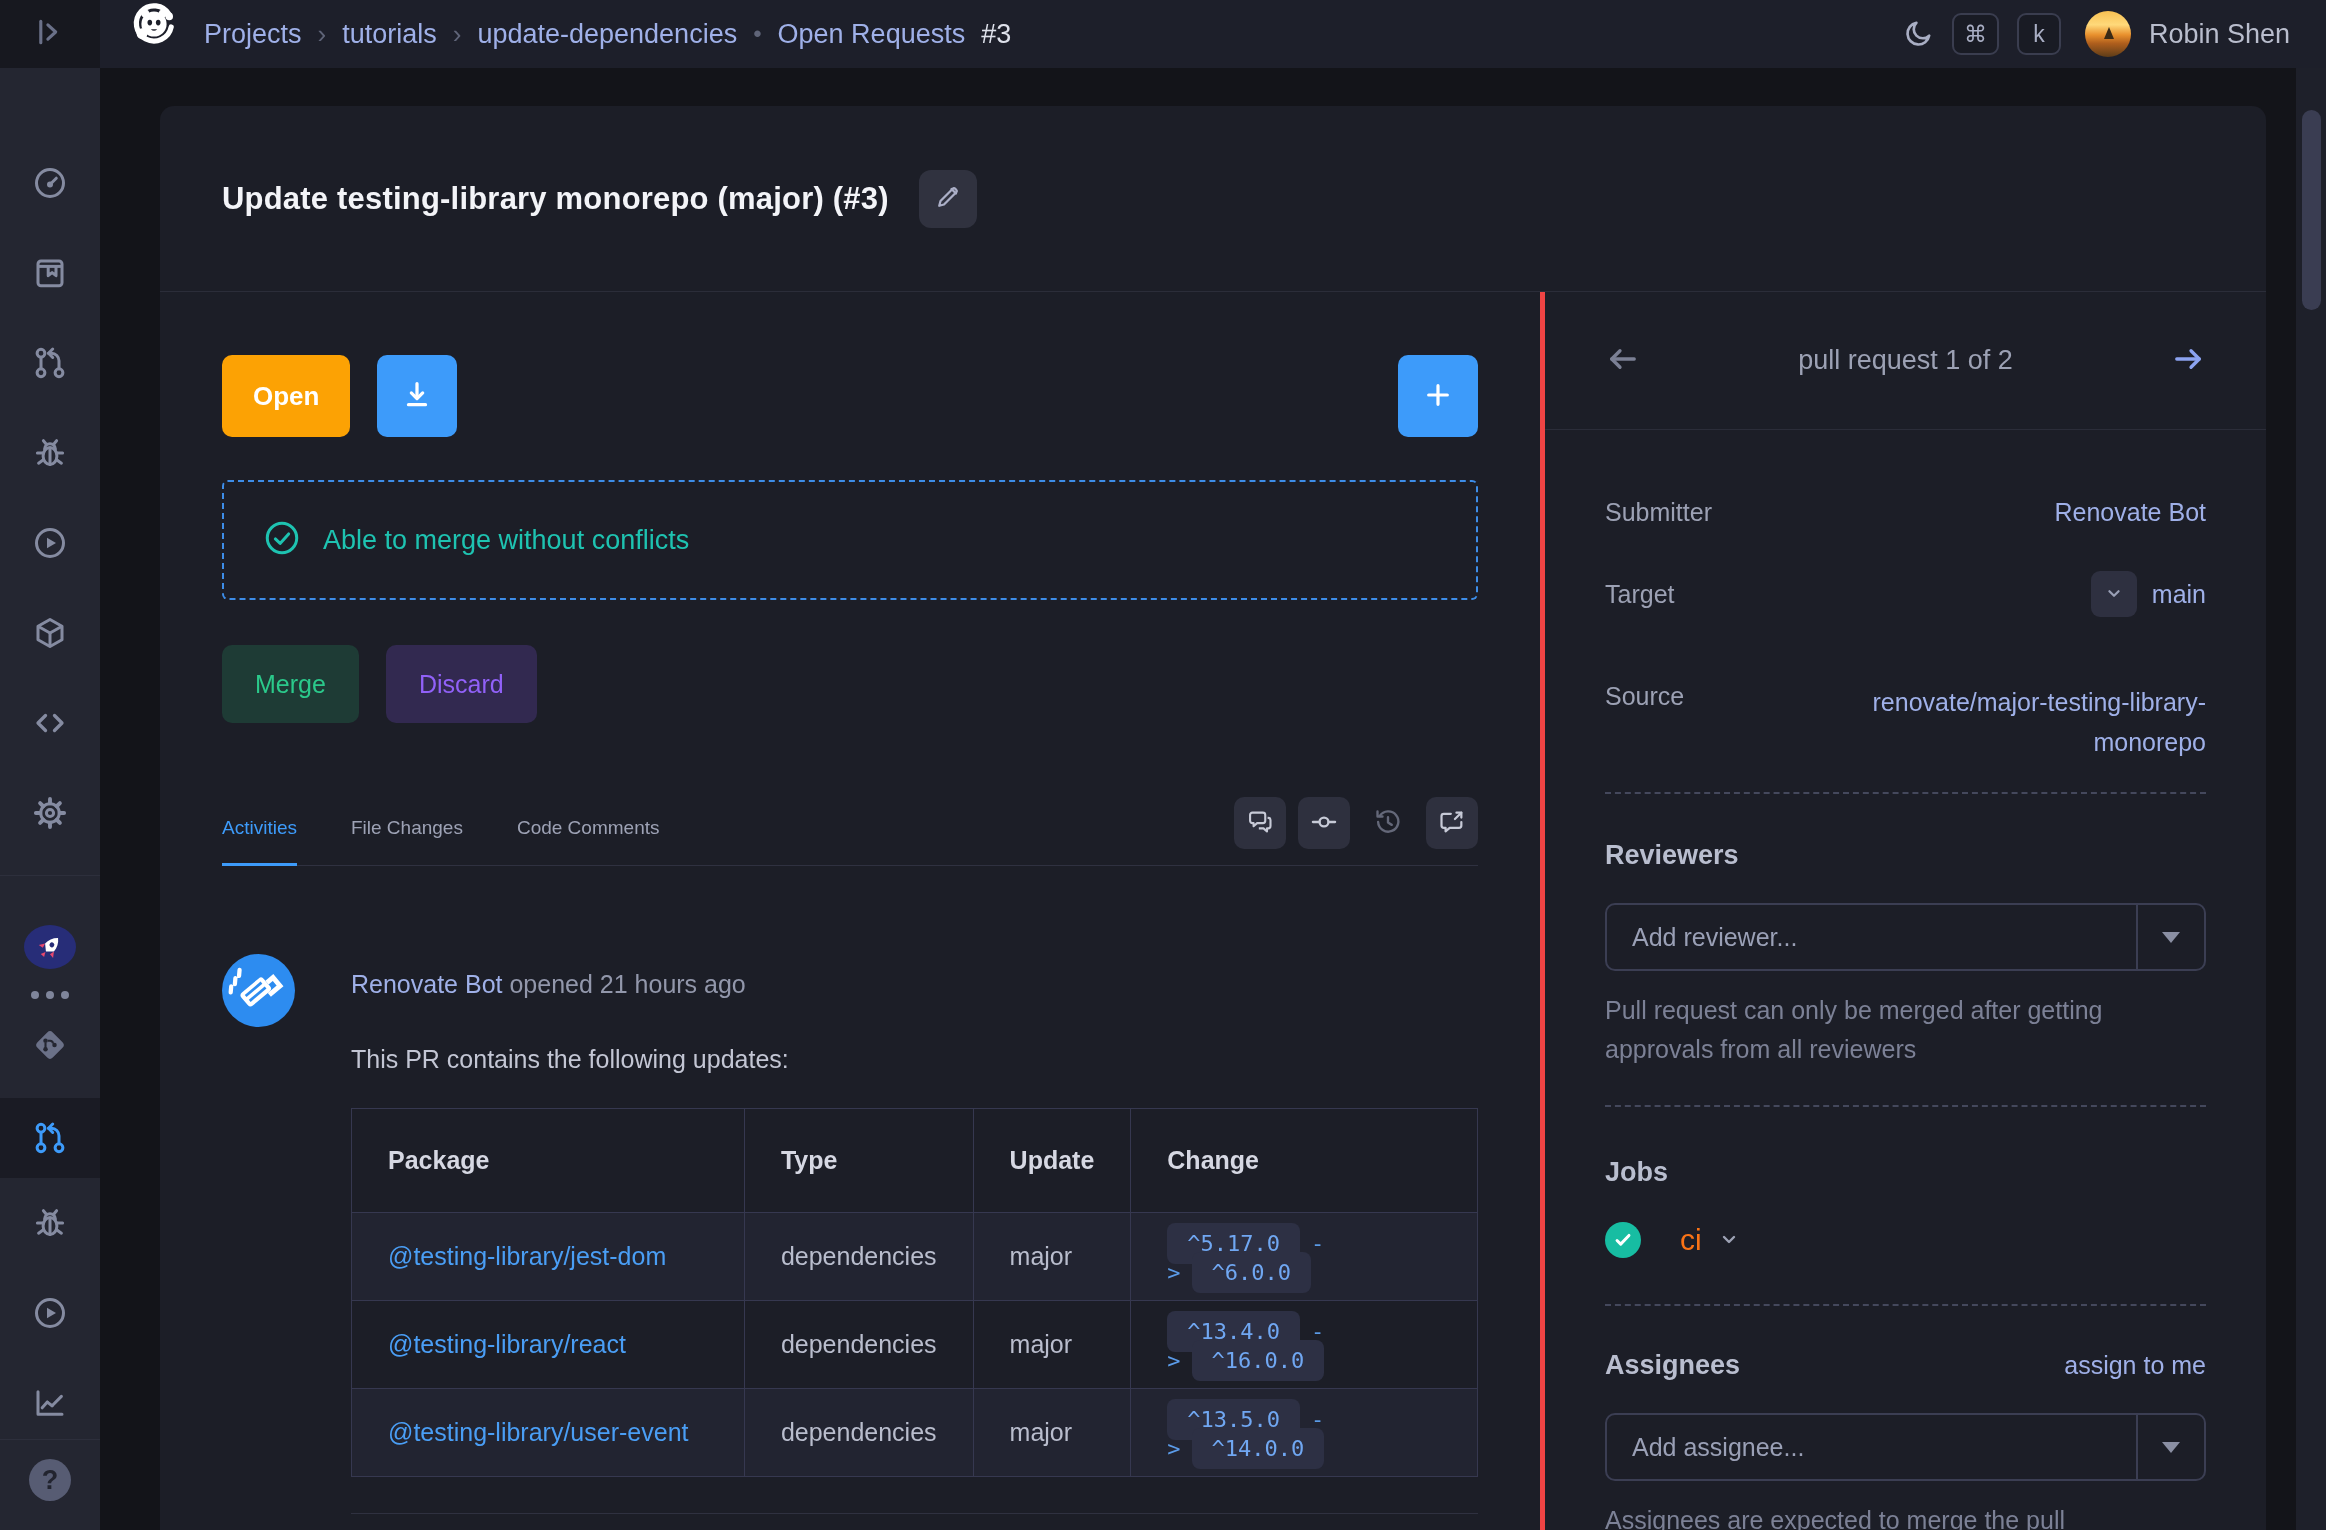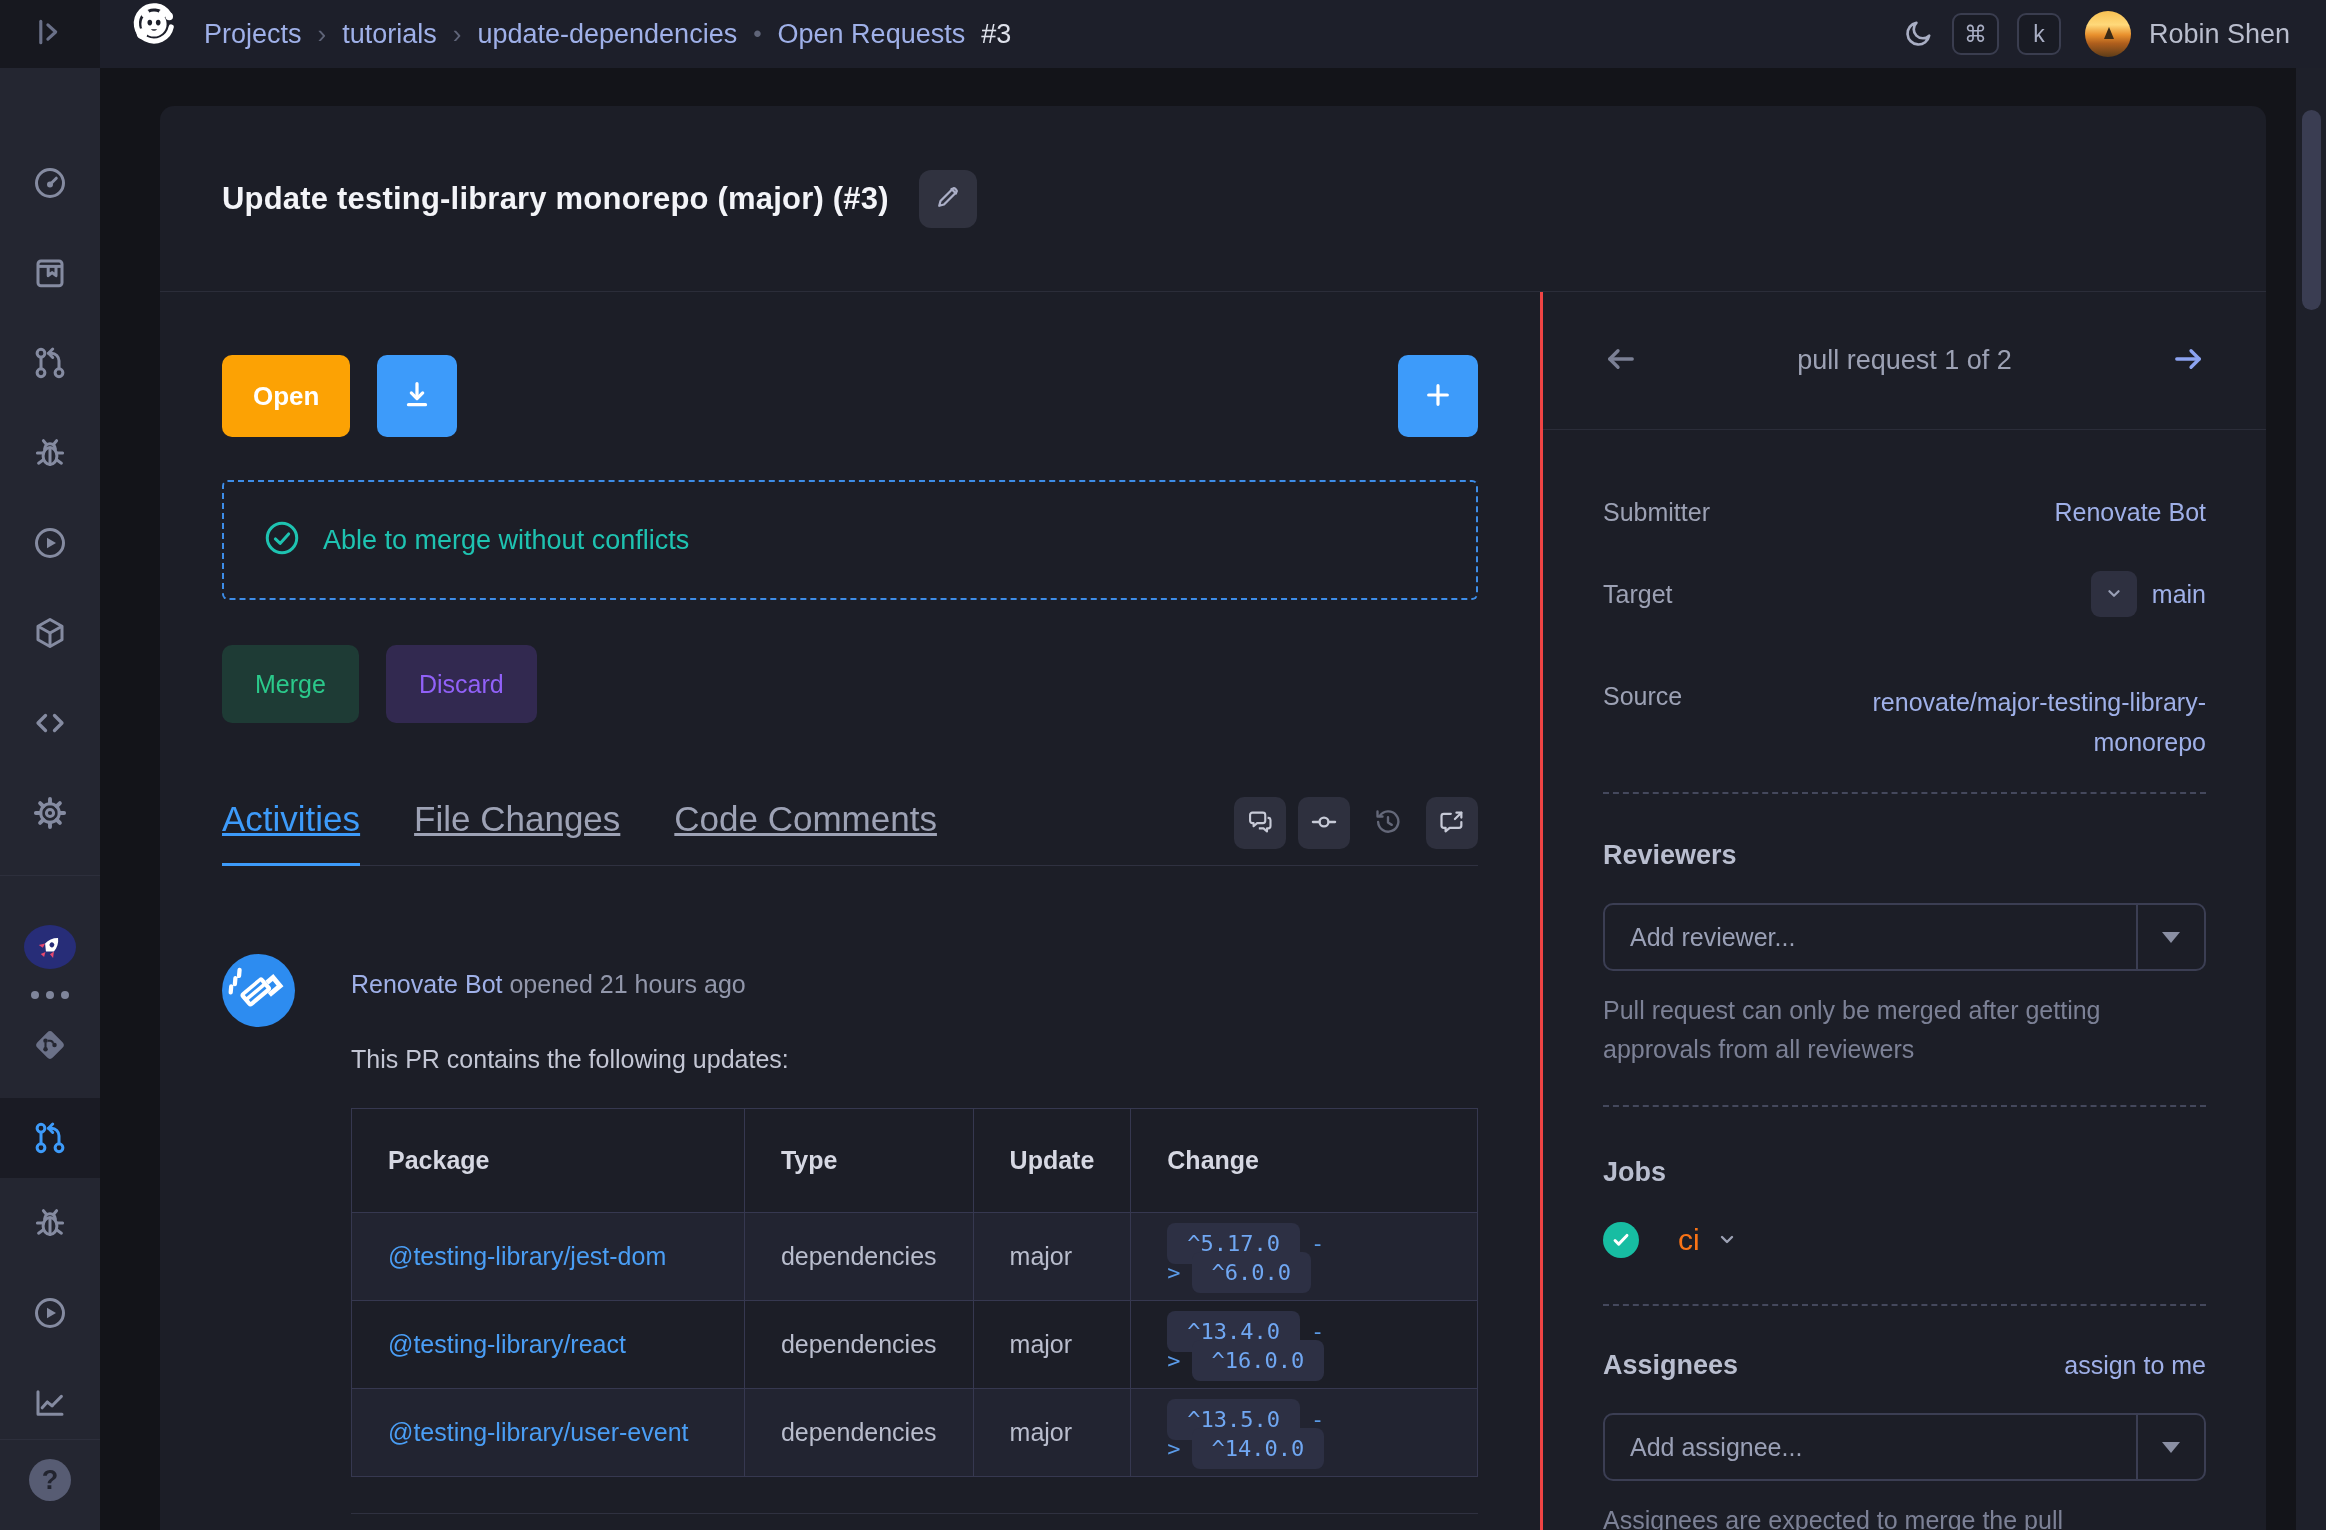--- a/index.html
+++ b/index.html
@@ -44,37 +44,37 @@
   .help-badge { width:42px; height:42px; border-radius:50%; background:#575c73; color:#22242f; font-weight:700; font-size:27px;
     display:grid; place-items:center; margin-top:19px; cursor:pointer; flex:none; }
 
   
   .card { position:absolute; left:160px; right:60px; top:106px; bottom:0; background:#1c1e27; border-radius:14px 14px 0 0; overflow:hidden; }
   .title-row { height:186px; display:flex; align-items:center; padding:0 62px; gap:30px; border-bottom:1px solid #2b2d39; }
   .title-row h1 { font-size:31px; font-weight:600; color:#f3f4f8; letter-spacing:0.2px; }
   .edit-btn { width:58px; height:58px; border-radius:12px; background:#30323f; border:none; display:grid; place-items:center; cursor:pointer; color:#abafc7; }
   .card-body { display:flex; height:calc(100% - 186px); }
   .pr-main { flex:1; min-width:0; padding:63px 62px 0 62px; overflow:hidden; }
-  .pr-side { width:726px; flex:none; border-left:3px solid #ef4444; padding:0 60px; overflow:hidden; }
+  .pr-side { width:726px; flex:none; border-left:5px solid #ef4444; padding:0 60px; overflow:hidden; }
 
   
   .actions-row { display:flex; gap:27px; align-items:center; }
   .btn { border:none; cursor:pointer; font-family:inherit; }
   .btn-open { height:82px; padding:0 31px; border-radius:10px; background:#fca204; color:#fff; font-size:26px; font-weight:600; }
   .btn-blue-ic { width:80px; height:82px; border-radius:10px; background:#3d9bfa; color:#fff; display:grid; place-items:center; }
   .btn-plus { margin-left:auto; }
   .merge-box { margin-top:43px; height:120px; border:2px dashed #3d8de8; border-radius:6px; display:flex; align-items:center; gap:22px; padding:0 39px; }
   .merge-box .txt { color:#1ec3b1; font-size:27px; }
   .merge-box svg { color:#1ec3b1; }
   .decision-row { margin-top:45px; display:flex; gap:27px; }
   .btn-merge { height:78px; padding:16px 33px; border-radius:10px; background:#1e3b35; color:#2bc98b; font-size:25px; }
   .btn-discard { height:78px; padding:0 33px; border-radius:10px; background:#322950; color:#9161f8; font-size:25px; }
 
   .tabs-row { margin-top:74px; display:flex; align-items:flex-end; border-bottom:1px solid #2f3140; }
-  .tab { font-size:35px; color:#9da2b5; margin-right:54px; padding-bottom:24px; cursor:pointer; border-bottom:3px solid transparent; margin-bottom:-1px;text-decoration:underline; }
+  .tab { font-size:19px; color:#9da2b5; margin-right:54px; padding-bottom:24px; cursor:pointer; border-bottom:3px solid transparent; margin-bottom:-1px; }
   .tab.active { color:#3d9bfa; border-bottom-color:#3d9bfa; }
   .tab-actions { margin-left:auto; display:flex; align-items:center; gap:12px; padding-bottom:16px; }
   .icon-tile { width:52px; height:52px; border-radius:10px; background:#2e303e; border:none; color:#c7cad7; display:grid; place-items:center; cursor:pointer; }
   .icon-ghost { width:52px; height:52px; background:none; border:none; color:#646879; display:grid; place-items:center; cursor:pointer; }
 
   .activity { margin-top:88px; display:flex; gap:56px; }
   .avatar-renovate { width:73px; height:73px; border-radius:50%; background:#2d8cf0; flex:none; display:grid; place-items:center; }
   .activity-body { flex:1; min-width:0; padding-top:16px; }
   .activity-head { font-size:25px; color:#9297ab; }
   .activity-head a { color:#9fb0e8; text-decoration:none; cursor:pointer; }

